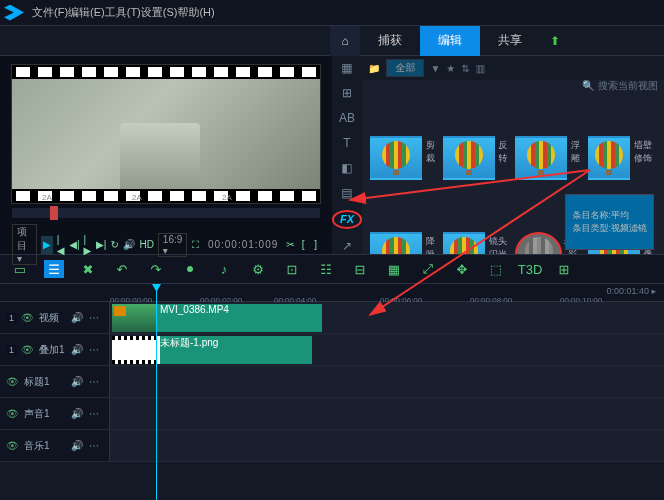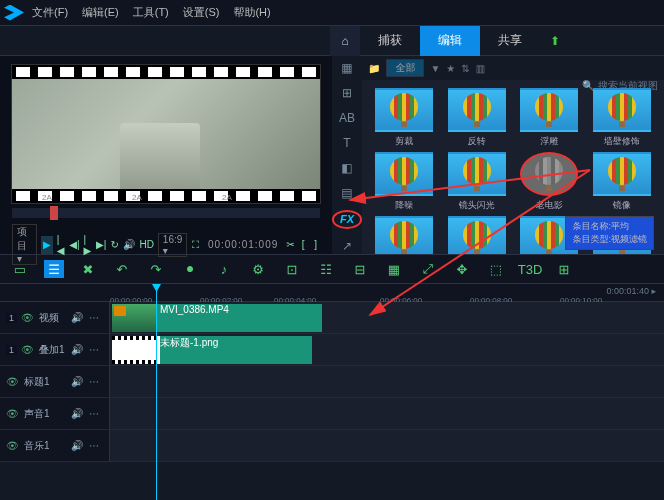--- a/index.html
+++ b/index.html
@@ -1,19 +1,19 @@
 <!DOCTYPE html>
 <html><head>
 <meta charset="utf-8">
 <style>
 * { margin:0; padding:0; box-sizing:border-box; font-family:"Microsoft YaHei",Arial,sans-serif; }
 body { background:#1a1f2e; color:#aab; width:664px; height:500px; overflow:hidden; font-size:11px; }
 .topbar { height:26px; background:#0f1420; display:flex; align-items:center; padding:0 4px; border-bottom:1px solid #2a3244; }
 .logo { width:20px; height:16px; background:#0af; margin-right:8px; clip-path:polygon(30% 0,100% 50%,30% 100%,0 80%,50% 50%,0 20%); }
-.menu { display:flex; gap:14px; font-size:11px; color:#bbb; }
+.menu { display:flex; font-size:11px; color:#bbb; }
 .menu span { cursor:pointer; }
 .tabs { height:30px; background:#141926; display:flex; align-items:center; padding-left:330px; border-bottom:1px solid #2a3244; }
 .tab { padding:0 18px; height:30px; display:flex; align-items:center; color:#ccc; cursor:pointer; font-size:12px; }
 .tab.home { width:30px; padding:0; justify-content:center; background:#1a2234; }
 .tab.active { background:#0c8ce8; color:#fff; }
 .tab.up { width:30px; padding:0; justify-content:center; color:#4c4; }
 .mainrow { display:flex; height:198px; }
 .preview { width:332px; background:#0a0f1a; padding:6px; position:relative; }
 .filmstrip { width:310px; height:140px; margin:2px auto; background:#000; position:relative; overflow:hidden; border:1px solid #333; }
 .sprocket { position:absolute; left:0; right:0; height:14px; background:#000; display:flex; }
@@ -32,30 +32,30 @@
 .fxtab { position:absolute; left:-2px; top:158px; width:30px; height:22px; border:2px solid #e33; border-radius:50%; display:flex; align-items:center; justify-content:center; color:#0cf; font-weight:bold; font-size:11px; z-index:5;font-style:italic; }
 .library { flex:1; background:#1a1f2e; display:flex; }
 .sidetabs { width:30px; background:#141926; display:flex; flex-direction:column; align-items:center; padding-top:4px; gap:8px; }
 .sidetab { width:26px; height:20px; display:flex; align-items:center; justify-content:center; color:#789; cursor:pointer; font-size:12px; }
 .libmain { flex:1; display:flex; flex-direction:column; }
 .libtop { height:24px; display:flex; align-items:center; gap:6px; padding:0 6px; background:#141926; font-size:10px; }
 .libsel { background:#0c4a6e; color:#999; padding:1px 8px; border:1px solid #2a3244; }
 .libic { color:#678; cursor:pointer; }
 .libsearch { color:#678; margin-left:auto;margin-top:36px; }
 .fxgrid { display:grid; grid-template-columns:repeat(4,1fr); gap:4px; padding:8px; overflow:hidden; }
-.fxitem { display:flex; flex-direction:column; align-items:center; }
+.fxitem { display:flex; flex-direction:row; align-items:flex-start;margin-top:48px; }
 .fxthumb { width:58px; height:44px; background:linear-gradient(180deg,#3bb8f0 0%,#2890d0 100%); border:2px solid transparent; position:relative; display:flex; align-items:center; justify-content:center; }
 .fxitem.sel .fxthumb { border-color:#e33; border-radius:50%; }
 .fxthumb.grey { background:#6a6a6a; }
 .balloon { width:28px; height:34px; position:relative; }
 .balloon::before { content:""; position:absolute; width:28px; height:28px; border-radius:50%; background:repeating-linear-gradient(90deg,#e8c020 0 4px,#d04028 4px 8px,#3a9048 8px 12px); top:0; }
 .balloon::after { content:""; position:absolute; bottom:0; left:11px; width:6px; height:5px; background:#8a6a4a; }
 .balloon.grey::before { background:repeating-linear-gradient(90deg,#888 0 4px,#666 4px 8px,#999 8px 12px); }
 .fxlabel { font-size:9px; color:#aab; margin-top:3px; text-align:center; }
-.tooltip { position:absolute; right:10px; bottom:4px; background:#1d4ed8; padding:3px 6px; font-size:9px; color:#bbb; border:1px solid #445; }
+.tooltip { position:absolute; right:10px; bottom:4px; background:#0369a1; padding:14px 6px; font-size:9px; color:#bbb; border:1px solid #445; }
 .toolbar { height:30px; background:#0f1420; display:flex; align-items:center; gap:14px; padding:0 10px; border-top:1px solid #2a3244; border-bottom:1px solid #2a3244; }
 .tbtn { width:20px; height:18px; color:#5c7; cursor:pointer; display:flex; align-items:center; justify-content:center; font-size:13px; }
 .tbtn.a { background:#0c8ce8; color:#fff; padding:2px 4px; }
 .timeline { background:#141926; height:216px; display:flex; flex-direction:column; position:relative; }
 .ruler { height:18px; display:flex; align-items:center; background:#0f1420; border-bottom:1px solid #2a3244; padding-left:110px; position:relative; }
 .rtick { font-size:8px; color:#678; position:absolute;margin-top:16px; }
 .track { height:32px; display:flex; border-bottom:1px solid #222a3a; }
 .thdr { width:110px; background:#0f1420; display:flex; align-items:center; gap:4px; padding:0 6px; font-size:10px; color:#9ab; border-right:1px solid #2a3244; }
 .thdr .ic { width:14px; height:12px; color:#5a7; font-size:10px; }
 .thdr .num { background:#0a1020; padding:0 3px; font-size:9px; }

